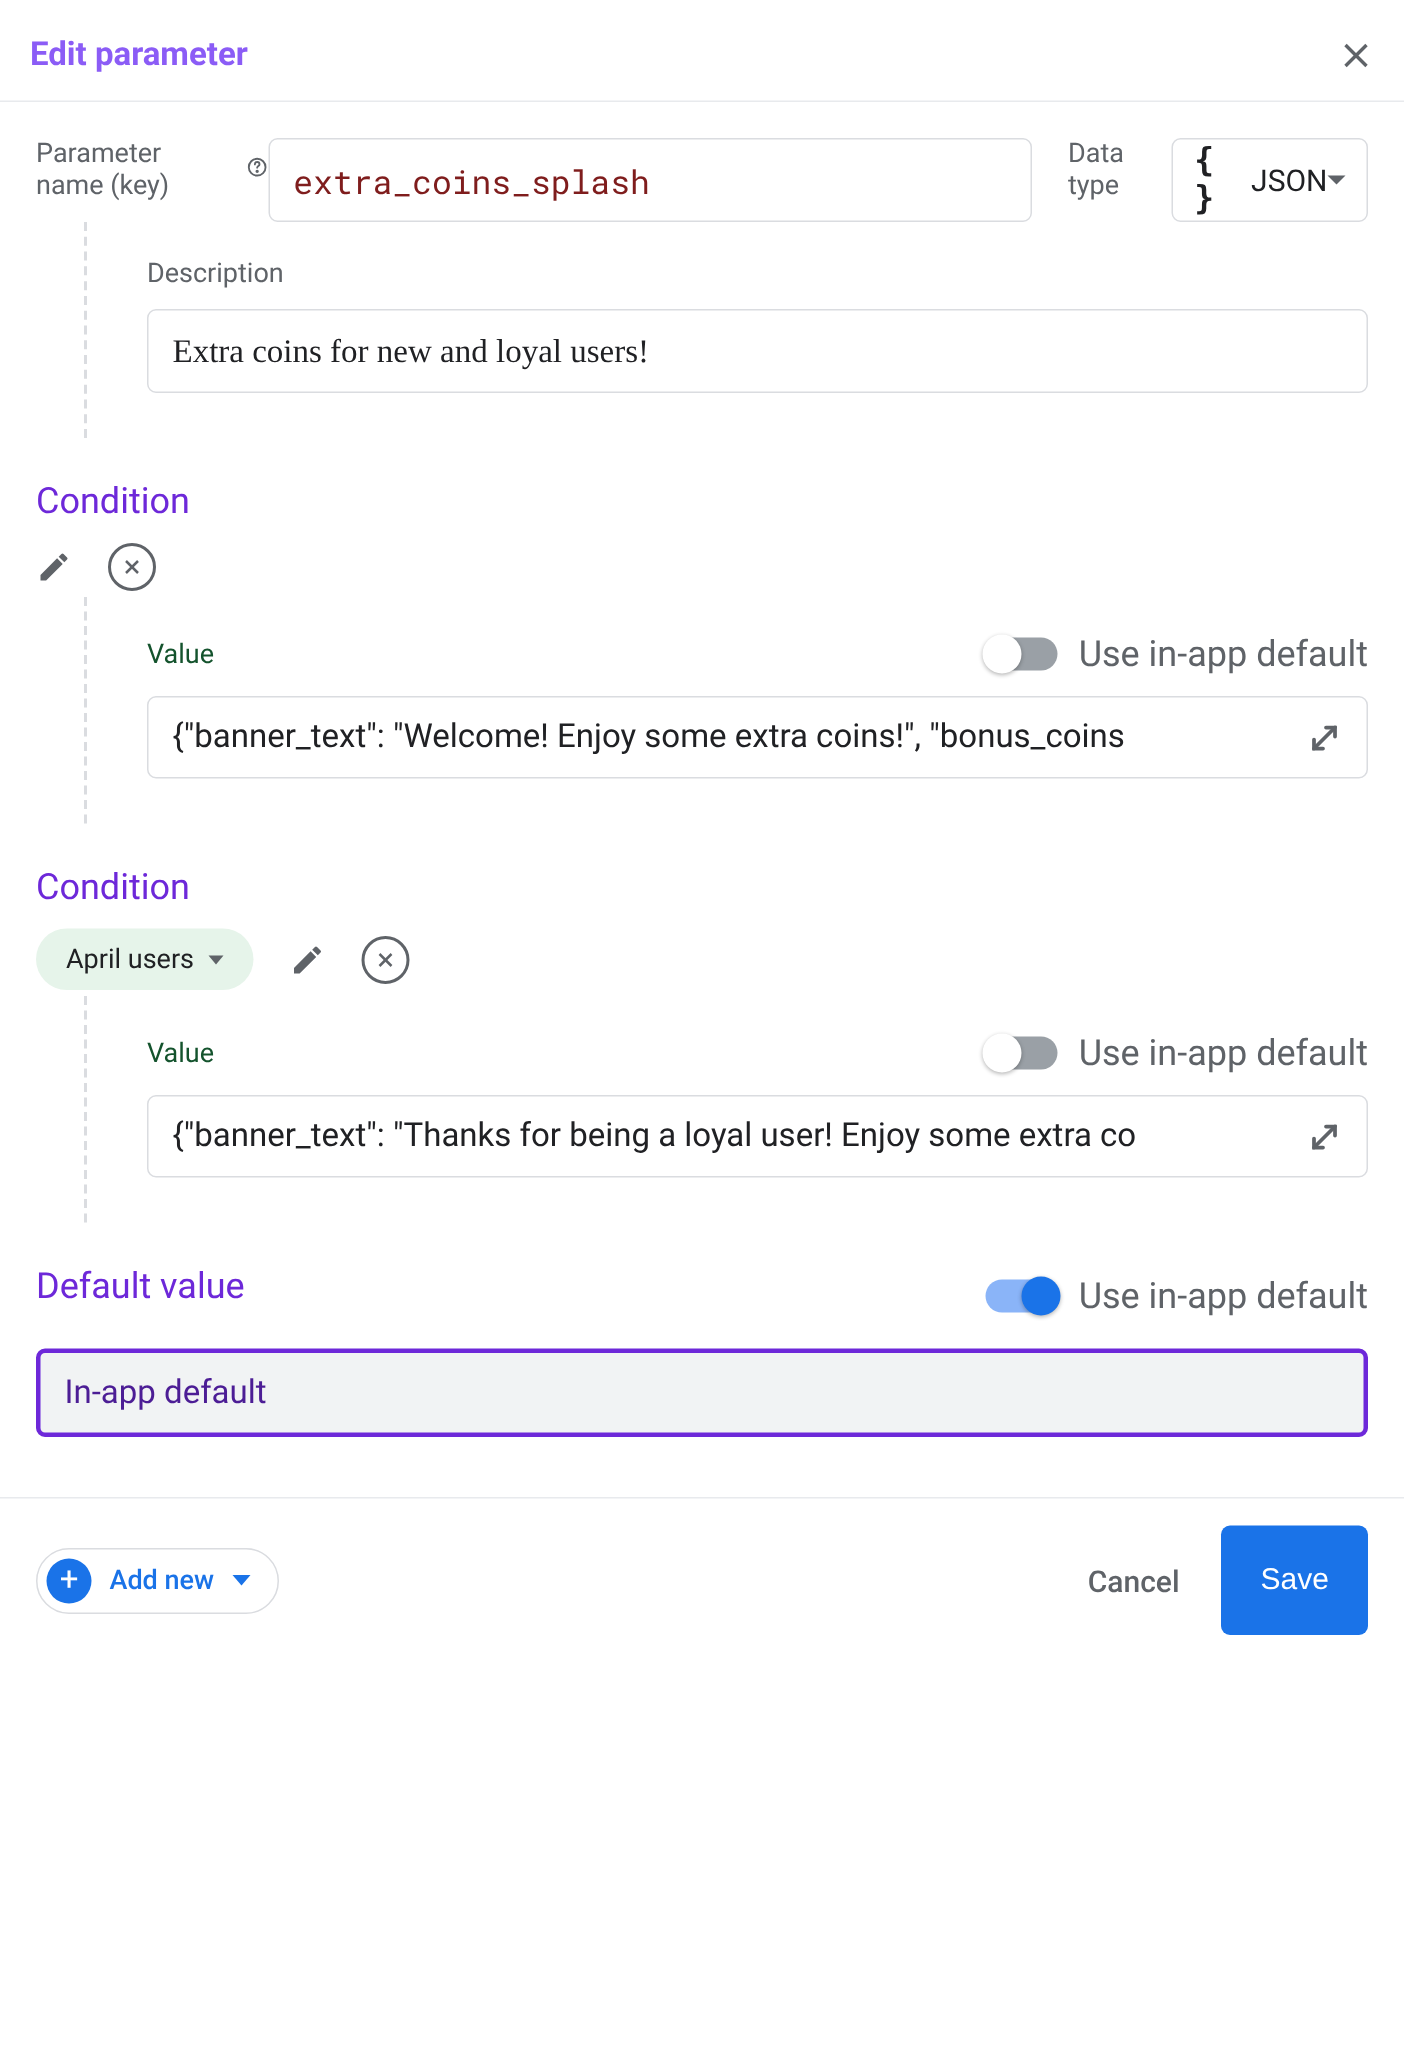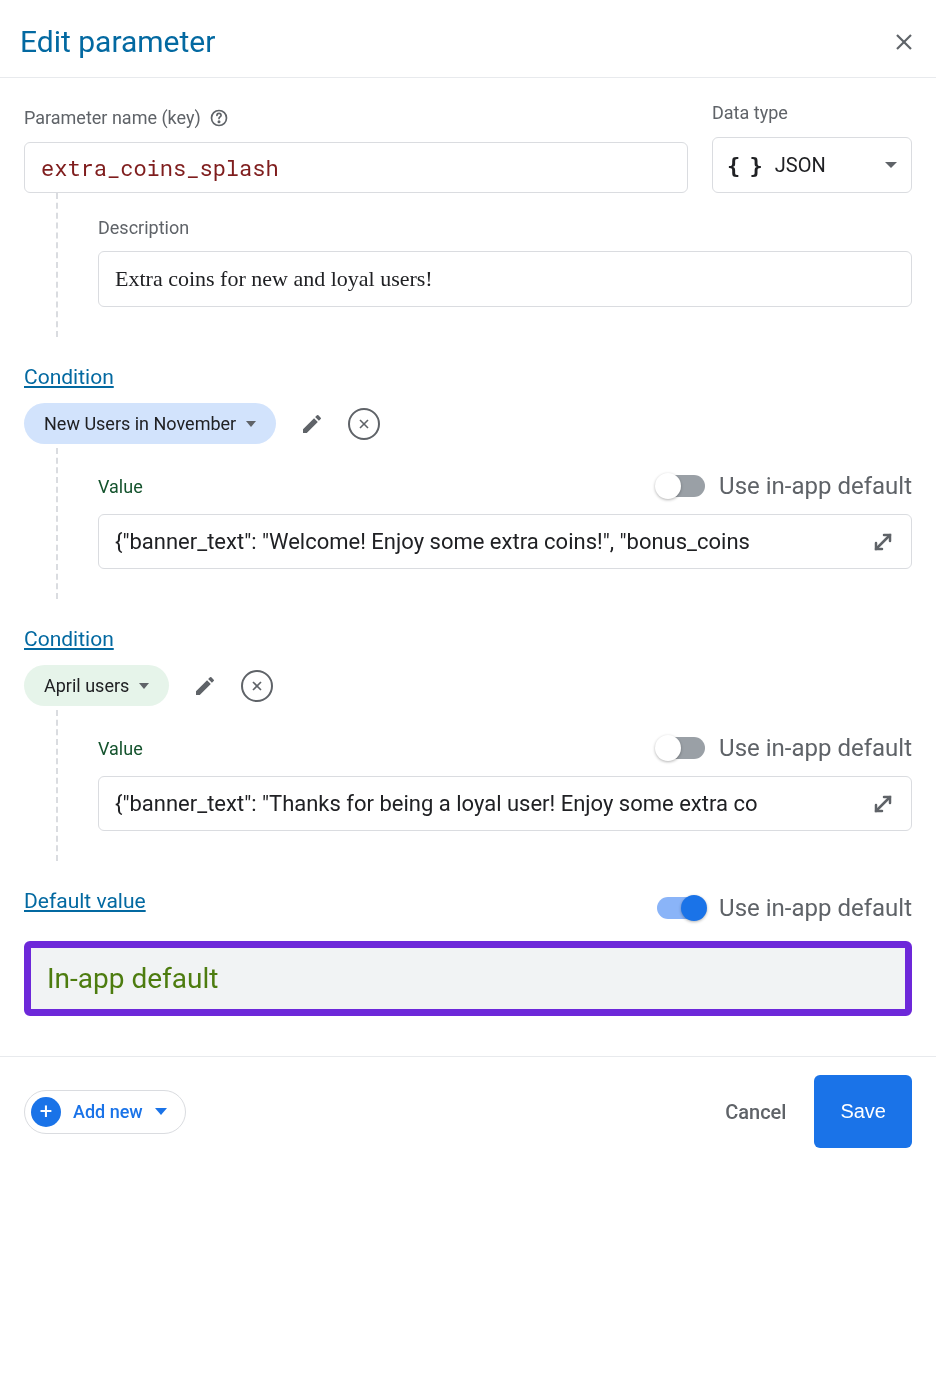--- a/index.html
+++ b/index.html
@@ -10,24 +10,24 @@
     background: #fff;
     width: 936px;
   }
   .header {
     display: flex;
     align-items: center;
     justify-content: space-between;
     padding: 24px 20px 18px 20px;
   }
   .header h1 {
-    font-size: 30px;
-    font-weight: 400;
+    font-size: 22px;
+    font-weight: 700;
     margin: 0;
-    color: #0369a1;
+    color: #8b5cf6;
   }
   .close-icon {
     width: 24px;
     height: 24px;
     cursor: pointer;
     color: #5f6368;
   }
   .divider {
     border: none;
     border-top: 1px solid #e8eaed;
@@ -35,22 +35,21 @@
   }
   .content {
     padding: 24px 24px 40px 24px;
   }
   .row-top {
     display: flex;
     gap: 24px;
   }
   .field-group {
     display: flex;
-    flex-direction: column;
-    justify-content: flex-end;
+    flex-direction: row;
   }
   .field-group.name { flex: 1; }
   .field-group.type { width: 200px; }
   .label {
     font-size: 18px;
     color: #5f6368;
     margin-bottom: 14px;
     display: flex;
     align-items: center;
     gap: 8px;
@@ -119,24 +118,23 @@
     padding: 14px 16px;
     font-size: 22px;
     color: #202124;
     outline: none;
     font-family: Liberation Serif, serif;
   }
   .condition-section {
     margin-top: 28px;
   }
   .cond-label {
-    font-size: 21px;
-    color: #0369a1;
+    font-size: 24px;
+    color: #6d28d9;
     margin-bottom: 14px;
-    text-decoration: underline;
   }
   .cond-row {
     display: flex;
     align-items: center;
     gap: 24px;
   }
   .chip {
     display: inline-flex;
     align-items: center;
     gap: 10px;
@@ -256,26 +254,26 @@
     margin-top: 28px;
   }
   .default-header {
     display: flex;
     align-items: center;
     justify-content: space-between;
   }
   .default-input {
     margin-top: 14px;
     width: 100%;
-    border: 7px solid #6d28d9;
+    border: 3px solid #6d28d9;
     border-radius: 6px;
     padding: 14px 16px;
-    font-size: 28px;
+    font-size: 22px;
     background: #f1f3f4;
-    color: #4d7c0f;
+    color: #4c1d95;
   }
   .footer {
     border-top: 1px solid #e8eaed;
     padding: 18px 24px;
     display: flex;
     align-items: center;
     justify-content: space-between;
   }
   .add-new {
     display: inline-flex;
@@ -372,24 +370,20 @@
   </div>
 
   <div class="indent-block">
     <div class="desc-label">Description</div>
     <input class="desc-input" value="Extra coins for new and loyal users!" style="">
   </div>
 
   <div class="condition-section">
     <div class="cond-label">Condition</div>
     <div class="cond-row">
-      <div class="chip blue">
-        <span>New Users in November</span>
-        <span class="arrow"></span>
-      </div>
       <div class="icon-btn">
         <svg viewBox="0 0 24 24" fill="currentColor">
             <path d="M3 17.25V21h3.75L17.81 9.94l-3.75-3.75L3 17.25zM20.71 7.04a1 1 0 000-1.41l-2.34-2.34a1 1 0 00-1.41 0l-1.83 1.83 3.75 3.75 1.83-1.83z"></path>
           </svg>
       </div>
       <div class="icon-btn circle">
         <svg viewBox="0 0 24 24" fill="none" stroke="currentColor" stroke-width="2.5" width="16" height="16">
             <line x1="6" y1="6" x2="18" y2="18"></line>
             <line x1="18" y1="6" x2="6" y2="18"></line>
           </svg>

